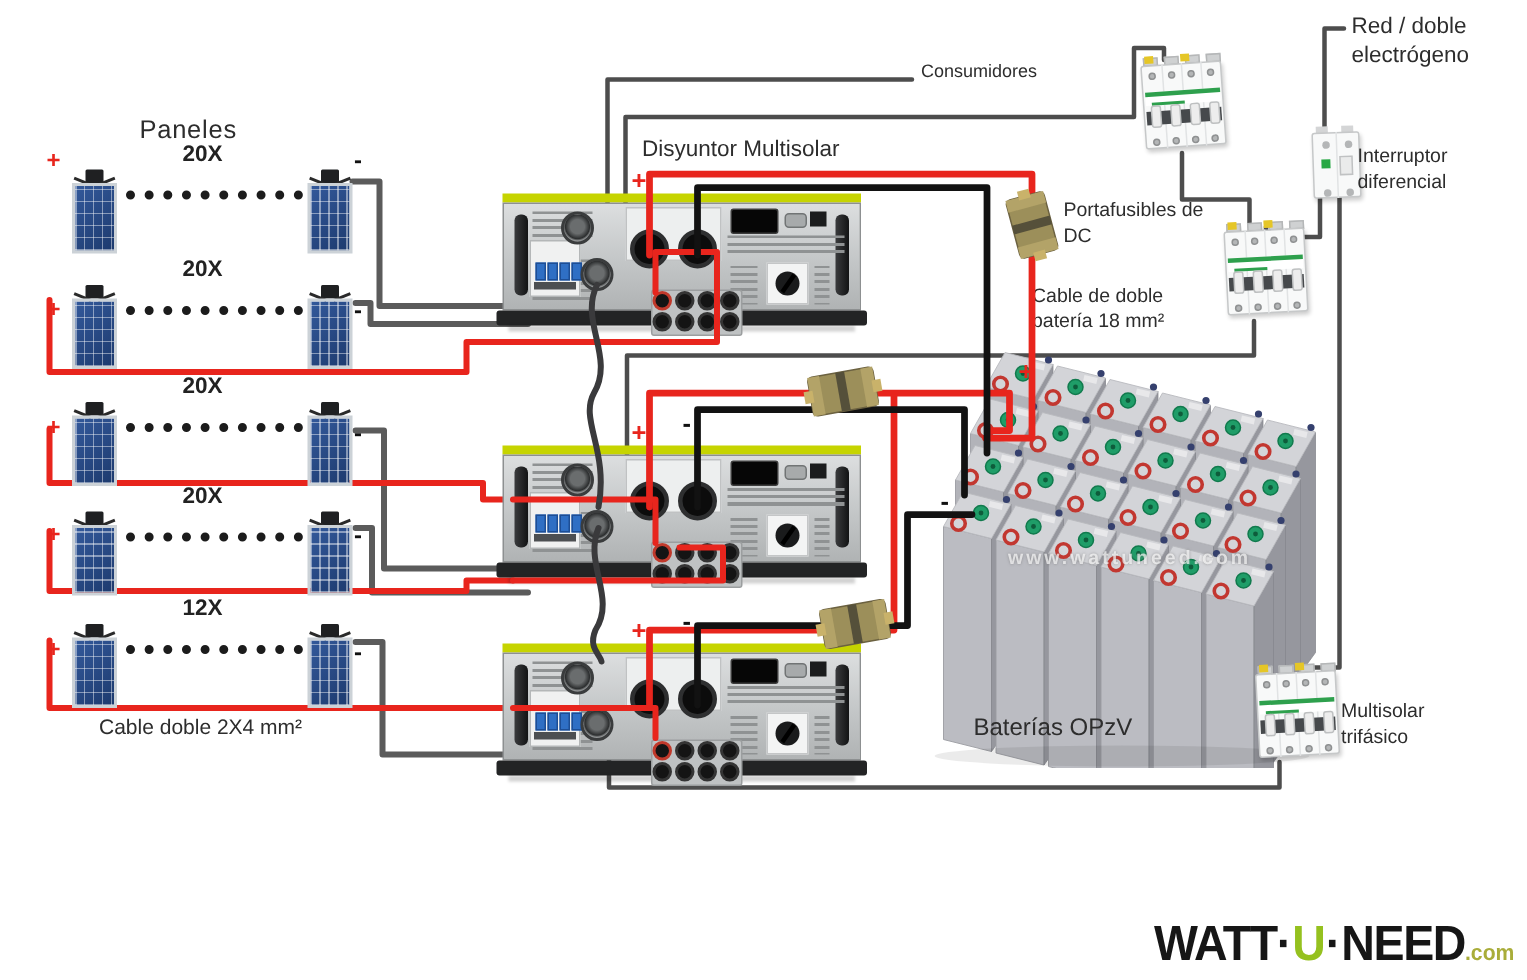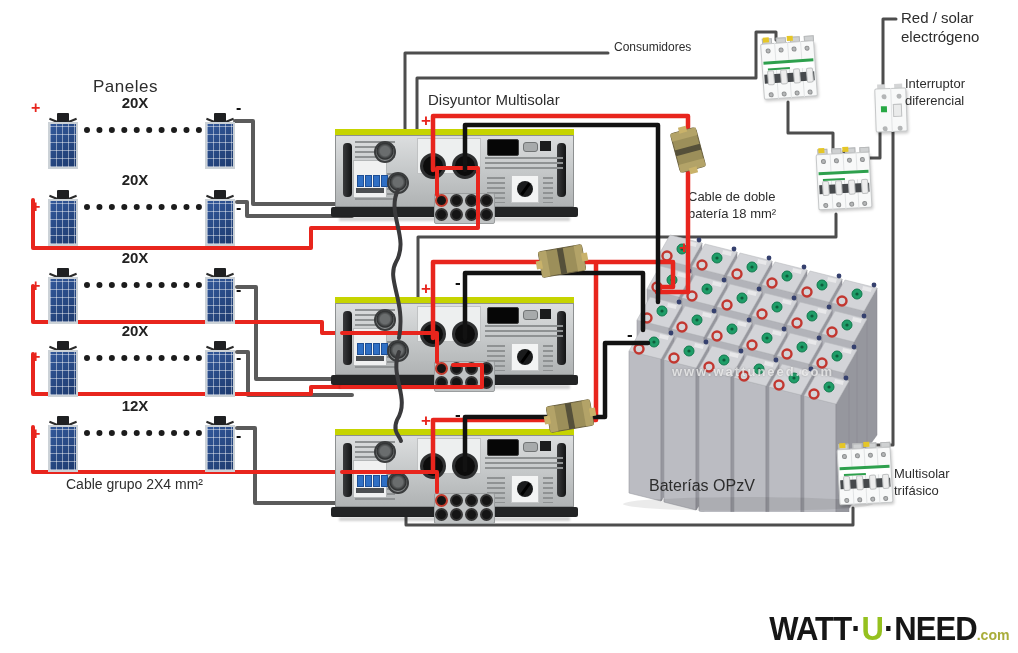--- a/index.html
+++ b/index.html
@@ -654,26 +654,27 @@
         <div class="screw" style="left: 7px; top: 42px;"></div>
         <div class="screw" style="left: 22px; top: 42px;"></div>
         <div class="green"></div>
         <div class="lever"></div>
       </div>
     </div>
 
   <div class="lbl" style="left:93px;top:76px;font-size:17px;letter-spacing:.5px;text-align:right;">Paneles</div>
   <div class="lbl" style="left:428px;top:90px;font-size:15px;">Disyuntor Multisolar</div>
   <div class="lbl" style="left:614px;top:40px;font-size:12px;">Consumidores</div>
-  <div class="lbl" style="left:901px;top:8px;font-size:15px;width:112px;">Red / solar electrógeno</div>
-  <div class="lbl" style="left:905px;top:76px;font-size:13px;width:84px;">Interruptor diferencial</div>
+  <div class="lbl" style="left:901px;top:8px;font-size:15px;width:112px;">Red / doble electrógeno</div>
+  <div class="lbl" style="left:905px;top:96px;font-size:13px;width:84px;">Interruptor diferencial</div>
+  <div class="lbl" style="left:709px;top:132px;font-size:13px;width:96px;">Portafusibles de DC</div>
   <div class="lbl" style="left:688px;top:189px;font-size:13px;width:118px;">Cable de doble batería 18 mm²</div>
   <div class="lbl" style="left:649px;top:476px;font-size:16px;z-index:6;">Baterías OPzV</div>
   <div class="lbl" style="left:894px;top:466px;font-size:13px;width:78px;">Multisolar trifásico</div>
-  <div class="lbl" style="left:66px;top:476px;font-size:14px;">Cable grupo 2X4 mm²</div>
+  <div class="lbl" style="left:66px;top:476px;font-size:14px;">Cable doble 2X4 mm²</div>
   <div class="lbl" style="left:679px;top:237px;font-size:17px;font-weight:bold;color:#e8251d;z-index:6;">+</div>
   <div class="lbl" style="left:627px;top:324px;font-size:17px;font-weight:bold;color:#111;z-index:6;">-</div>
 
   <svg class="layer" id="wires-front" width="1018" height="653" viewBox="0 0 1018 653" style="z-index:7;">
       <path d="M342,228 L478,228 L478,168 L437,168 L437,195" fill="none" stroke="#e8251d" stroke-width="4" stroke-linejoin="round" stroke-linecap="round"></path>
       <path d="M342,333 L437,333 L437,362" fill="none" stroke="#e8251d" stroke-width="4" stroke-linejoin="round" stroke-linecap="round"></path>
       <path d="M342,387 L482,387 L482,365 L453,365" fill="none" stroke="#e8251d" stroke-width="4" stroke-linejoin="round" stroke-linecap="round"></path>
       <path d="M342,472 L437,472 L437,492" fill="none" stroke="#e8251d" stroke-width="4" stroke-linejoin="round" stroke-linecap="round"></path>
       <path d="M433,170 L433,116 L688,116 L688,292 L657,292" fill="none" stroke="#e8251d" stroke-width="4.5" stroke-linejoin="round" stroke-linecap="round"></path>
       <path d="M433,338 L433,262 L673,262 L673,287 L659,287" fill="none" stroke="#e8251d" stroke-width="4.5" stroke-linejoin="round" stroke-linecap="round"></path>

